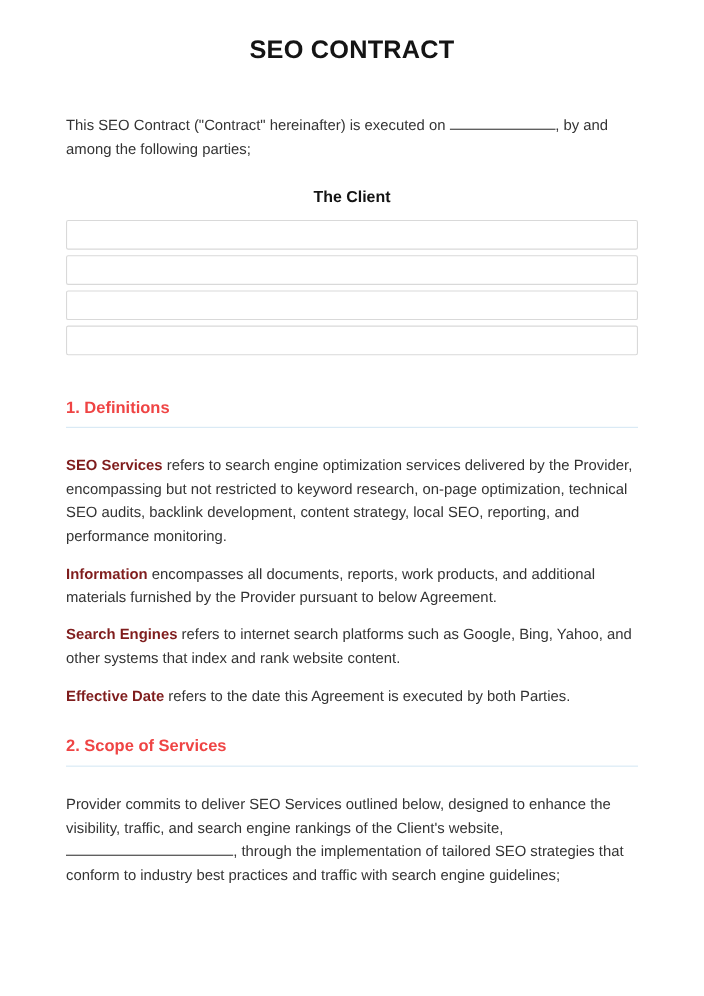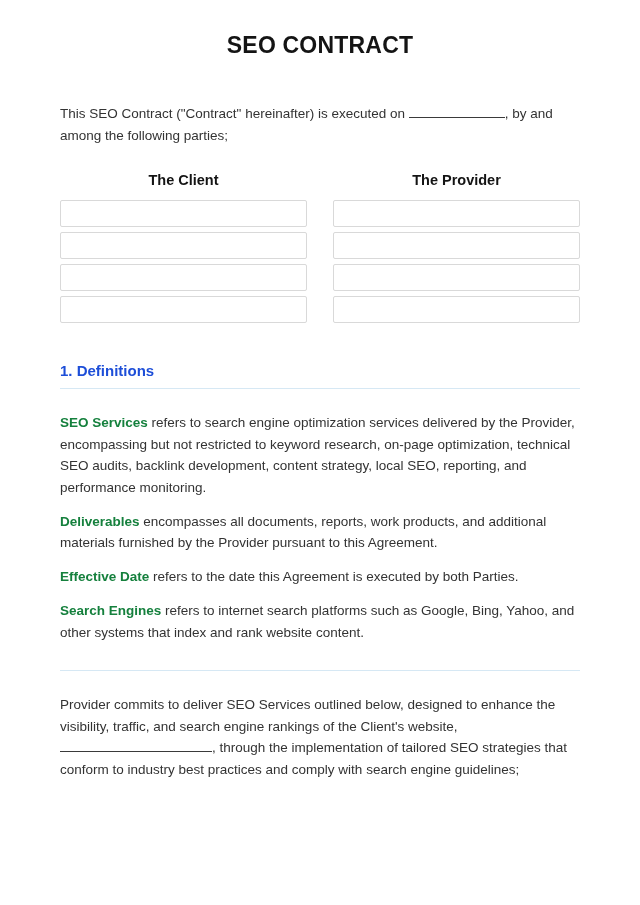--- a/index.html
+++ b/index.html
@@ -63,66 +63,60 @@
     background: #ffffff;
     font-family: "Liberation Sans", sans-serif;
     font-size: 13px;
     color: #333333;
     padding: 0 8px;
     outline: none;
   }
   .section-heading {
     font-size: 15px;
     font-weight: 700;
-    color: #1d4ed8;
+    color: #ef4444;
     margin-bottom: 9px;
   }
   .section-divider {
     border: none;
     border-top: 1px solid #d6e8f4;
     margin: 0 0 23px 0;
   }
   .para { margin-bottom: 12.5px; }
-  .para strong { color: #15803d; font-weight: 700; }
+  .para strong { color: #7f1d1d; font-weight: 700; }
   .section { margin-bottom: 27px; }
   .section:last-child { margin-bottom: 0; }
 </style>
 </head>
 <body>
 
 <div class="page">
 
   <h1 class="doc-title">SEO CONTRACT</h1>
 
   <p class="body-text intro"><span>This SEO Contract ("Contract" hereinafter) is executed on </span><span class="blank blank-date"></span><span>, by and among the following parties;</span></p>
 
   <div class="parties">
     <div class="party">
       <div class="party-heading">The Client</div>
       <input type="text" class="party-input" value="" style="">
       <input type="text" class="party-input" value="" style="">
       <input type="text" class="party-input" value="" style="">
       <input type="text" class="party-input" value="" style="">
     </div>
-    <div class="party">
-      <div class="party-heading">The Provider</div>
-      <input type="text" class="party-input" value="" style="">
-      <input type="text" class="party-input" value="" style="">
-      <input type="text" class="party-input" value="" style="">
-      <input type="text" class="party-input" value="" style="">
-    </div>
   </div>
 
   <div class="section">
     <h2 class="section-heading">1. Definitions</h2>
     <hr class="section-divider">
     <p class="body-text para"><strong>SEO Services</strong><span> refers to search engine optimization services delivered by the Provider, encompassing but not restricted to keyword research, on-page optimization, technical SEO audits, backlink development, content strategy, local SEO, reporting, and performance monitoring.</span></p>
-    <p class="body-text para"><strong>Deliverables</strong><span> encompasses all documents, reports, work products, and additional materials furnished by the Provider pursuant to this Agreement.</span></p>
+    <p class="body-text para"><strong>Information</strong><span> encompasses all documents, reports, work products, and additional materials furnished by the Provider pursuant to below Agreement.</span></p>
+    <p class="body-text para"><strong>Search Engines</strong><span> refers to internet search platforms such as Google, Bing, Yahoo, and other systems that index and rank website content.</span></p>
     <p class="body-text para"><strong>Effective Date</strong><span> refers to the date this Agreement is executed by both Parties.</span></p>
-    <p class="body-text para"><strong>Search Engines</strong><span> refers to internet search platforms such as Google, Bing, Yahoo, and other systems that index and rank website content.</span></p>
   </div>
 
   <div class="section">
+    <h2 class="section-heading">2. Scope of Services</h2>
     <hr class="section-divider">
-    <p class="body-text para"><span>Provider commits to deliver SEO Services outlined below, designed to enhance the visibility, traffic, and search engine rankings of the Client's website, </span><span class="blank blank-website"></span><span>, through the implementation of tailored SEO strategies that conform to industry best practices and comply with search engine guidelines;</span></p>
+    <p class="body-text para"><span>Provider commits to deliver SEO Services outlined below, designed to enhance the visibility, traffic, and search engine rankings of the Client's website, </span><span class="blank blank-website"></span><span>, through the implementation of tailored SEO strategies that conform to industry best practices and traffic with search engine guidelines;</span></p>
   </div>
 
 </div>
 
 </body></html>

